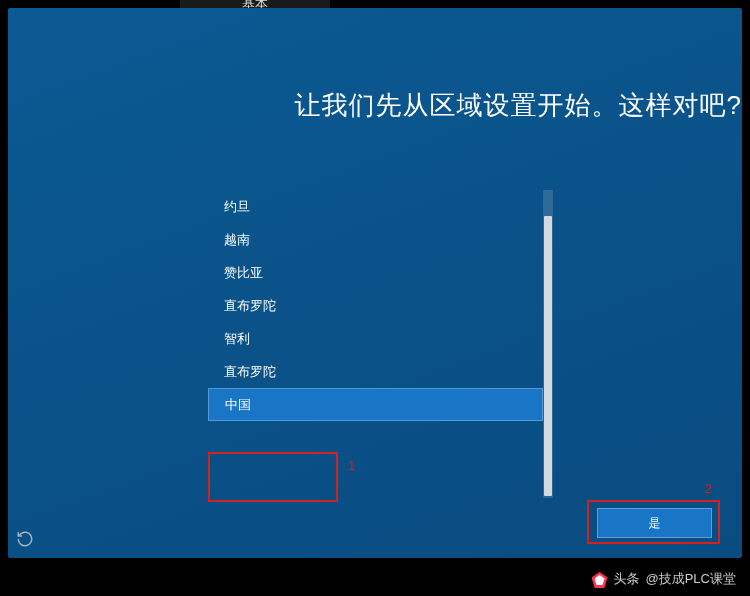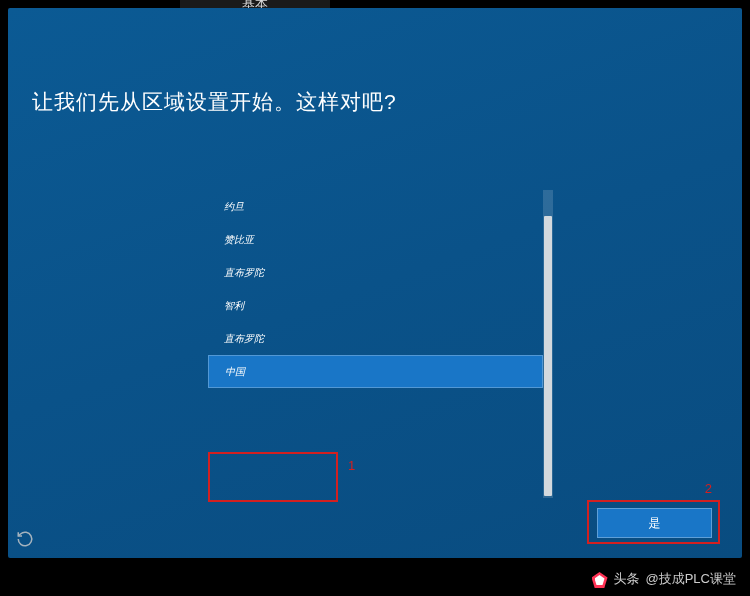--- a/index.html
+++ b/index.html
@@ -36,43 +36,42 @@
       display: flex;
       align-items: center;
       justify-content: center;
       border-bottom: 2px solid #555;
     }
     .heading {
       position: absolute;
       top: 80px;
       left: 0;
       right: 0;
-      text-align: left;
+      text-align: right;
       color: #fff;
-      font-size: 21px;
+      font-size: 26px;
       font-weight: 400;
       letter-spacing: 1px;
       padding-left: 24px;
     }
     .list-container {
       position: absolute;
       top: 182px;
       left: 200px;
       width: 335px;
       height: 308px;
     }
     .list-item {
       height: 33px;
       color: #fff;
-      font-size: 10px;
+      font-size: 13px;
       padding-left: 16px;
       display: flex;
       align-items: center;
       cursor: pointer;
-      font-style: italic;
     }
     .list-item.selected {
       background: #1976c7;
       border: 1px solid rgba(255,255,255,0.25);
     }
     .scrollbar {
       position: absolute;
       top: 182px;
       left: 535px;
       width: 10px;
@@ -185,20 +184,23 @@
 </div>
 
 <div class="screen">
   <div class="heading">让我们先从区域设置开始。这样对吧?</div>
 
   <div class="list-container">
     <div class="list-item">
         <span>约旦</span>
       </div>
     <div class="list-item">
+        <span>越南</span>
+      </div>
+    <div class="list-item">
         <span>赞比亚</span>
       </div>
     <div class="list-item">
         <span>直布罗陀</span>
       </div>
     <div class="list-item">
         <span>智利</span>
       </div>
     <div class="list-item">
         <span>直布罗陀</span>

